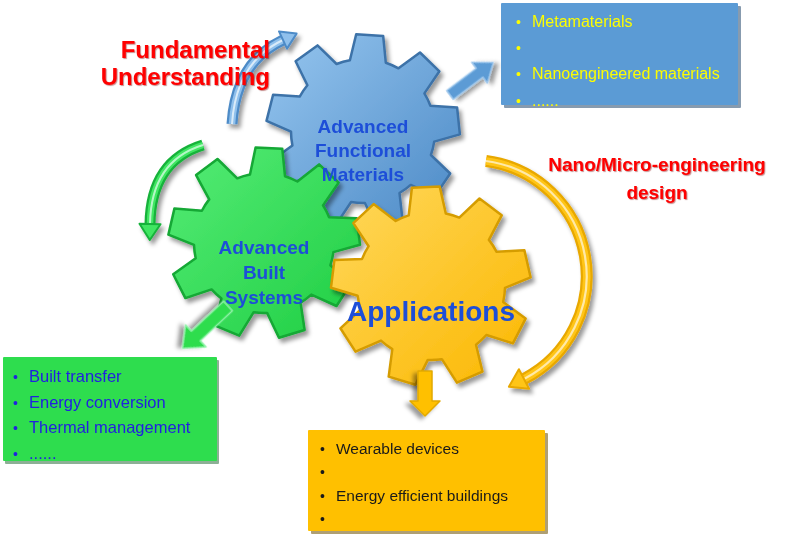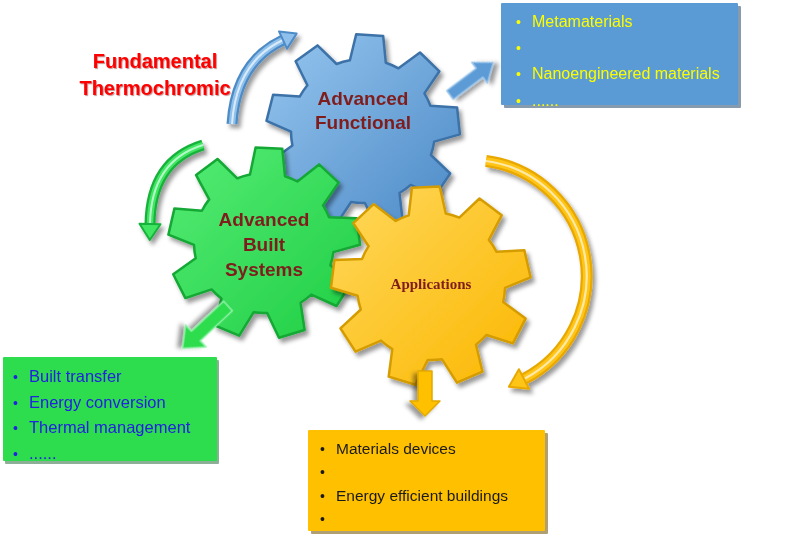--- a/index.html
+++ b/index.html
@@ -4,26 +4,26 @@
 <style>
   html,body{margin:0;padding:0;background:#ffffff;}
   .stage{
     position:relative;width:800px;height:542px;overflow:hidden;background:#ffffff;
     font-family:"Liberation Sans",sans-serif;
   }
   .stage svg{position:absolute;left:0;top:0;}
   .lbl{position:absolute;text-align:center;font-weight:bold;white-space:nowrap;}
   .lbl div{white-space:nowrap;}
   .red-lbl{color:#ff0000;text-shadow:1px 1px 1px rgba(130,0,0,0.45);}
-  #lbl-fundamental{left:40px;top:48px;width:230px;font-size:20px;line-height:27px;}
+  #lbl-fundamental{left:40px;top:36px;width:230px;font-size:24px;line-height:27px;text-align:right;}
   #lbl-nano{left:521px;top:151px;width:272px;font-size:19px;line-height:28px;}
-  .gear-lbl{color:#7f1d1d;}
+  .gear-lbl{color:#1d4ed8;margin-top:28px;}
   #lbl-gear-materials{left:263px;top:87px;width:200px;font-size:19px;line-height:24px;}
   #lbl-gear-energy{left:164px;top:207px;width:200px;font-size:19px;line-height:25px;}
-  #lbl-gear-applications{left:327px;top:272px;width:208px;font-size:15px;line-height:24px;font-family:Liberation Serif, serif;}
+  #lbl-gear-applications{left:327px;top:272px;width:208px;font-size:28px;line-height:24px;}
   .infobox{position:absolute;border-radius:1px;}
   .infobox ul{margin:0;padding:0;list-style:none;}
   .infobox li{display:flex;align-items:baseline;}
   .infobox .dot{flex:0 0 16px;text-align:left;font-size:14px;}
   #box-materials{
     left:501px;top:3px;width:237px;height:102px;background:#5B9BD5;color:#fdfd00;
     padding:6px 0 0 15px;font-size:16px;box-sizing:border-box;
     box-shadow:3px 3px 0 rgba(36,72,110,0.55);
   }
   #box-materials li{line-height:25.5px;}
@@ -97,27 +97,32 @@
       <polygon points="0,-6.5 44,-6.5 44,-15 62,0 44,15 44,6.5 0,6.5" fill="#2EDD4E" stroke="#8DF2A6" stroke-width="1.5" stroke-linejoin="round"></polygon>
     </g>
 
     <g transform="translate(425,371) rotate(90)" filter="url(#gshadow)">
       <polygon points="0,-7 30,-7 30,-15 45,0 30,15 30,7 0,7" fill="#FFC000" stroke="#E2A900" stroke-width="1.5" stroke-linejoin="round"></polygon>
     </g>
   </svg>
 
   <div class="lbl red-lbl" id="lbl-fundamental">
     <div>Fundamental</div>
-    <div>Thermochromic</div>
+    <div>Understanding</div>
   </div>
 
+  <div class="lbl red-lbl" id="lbl-nano">
+    <div>Nano/Micro-engineering</div>
+    <div>design</div>
+  </div>
 
   <div class="lbl gear-lbl" id="lbl-gear-materials">
     <div>Advanced</div>
     <div>Functional</div>
+    <div>Materials</div>
   </div>
   <div class="lbl gear-lbl" id="lbl-gear-energy">
     <div>Advanced</div>
     <div>Built</div>
     <div>Systems</div>
   </div>
   <div class="lbl gear-lbl" id="lbl-gear-applications">
     <div>Applications</div>
   </div>
 
@@ -159,21 +164,21 @@
           <span class="dot">•</span>
           <span>......</span>
         </li>
     </ul>
   </div>
 
   <div class="infobox" id="box-applications">
     <ul>
       <li>
           <span class="dot">•</span>
-          <span>Materials devices</span>
+          <span>Wearable devices</span>
         </li>
       <li>
           <span class="dot">•</span>
         </li>
       <li>
           <span class="dot">•</span>
           <span>Energy efficient buildings</span>
         </li>
       <li>
           <span class="dot">•</span>

